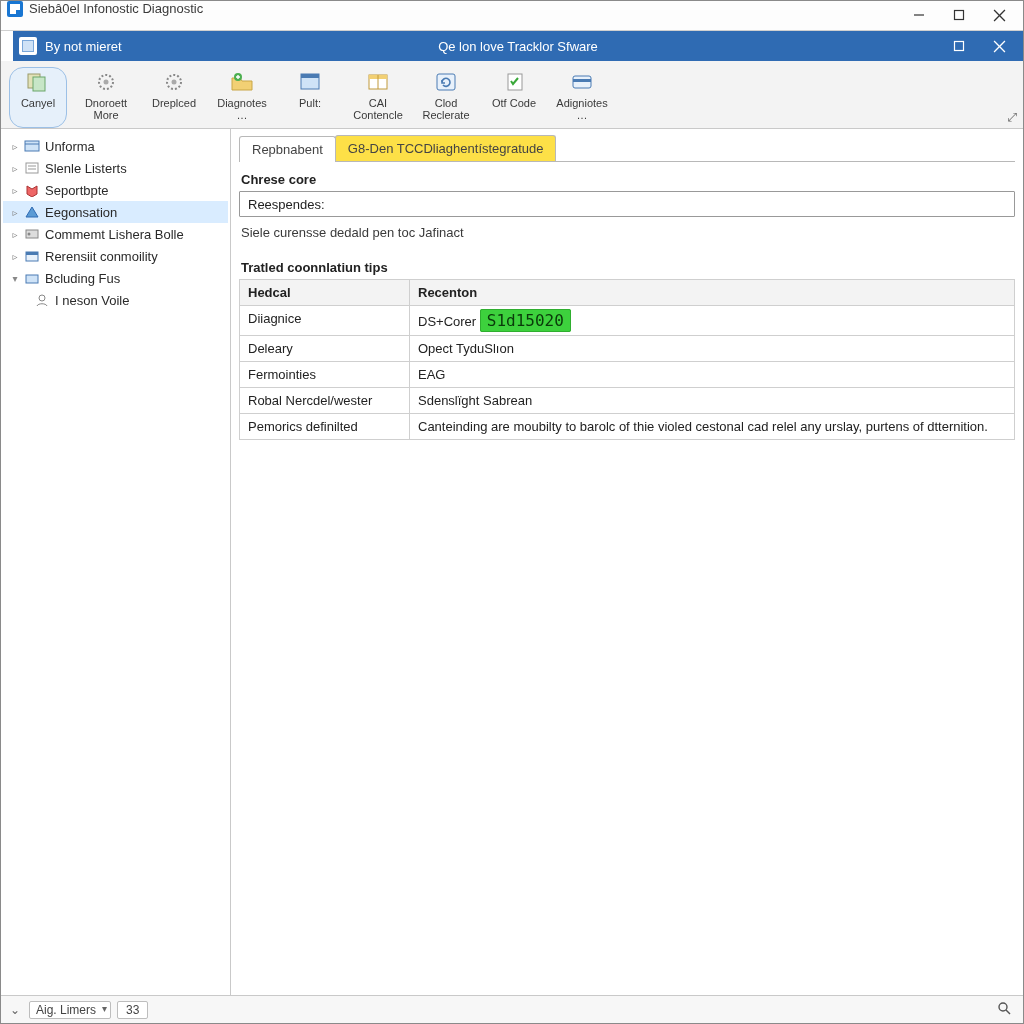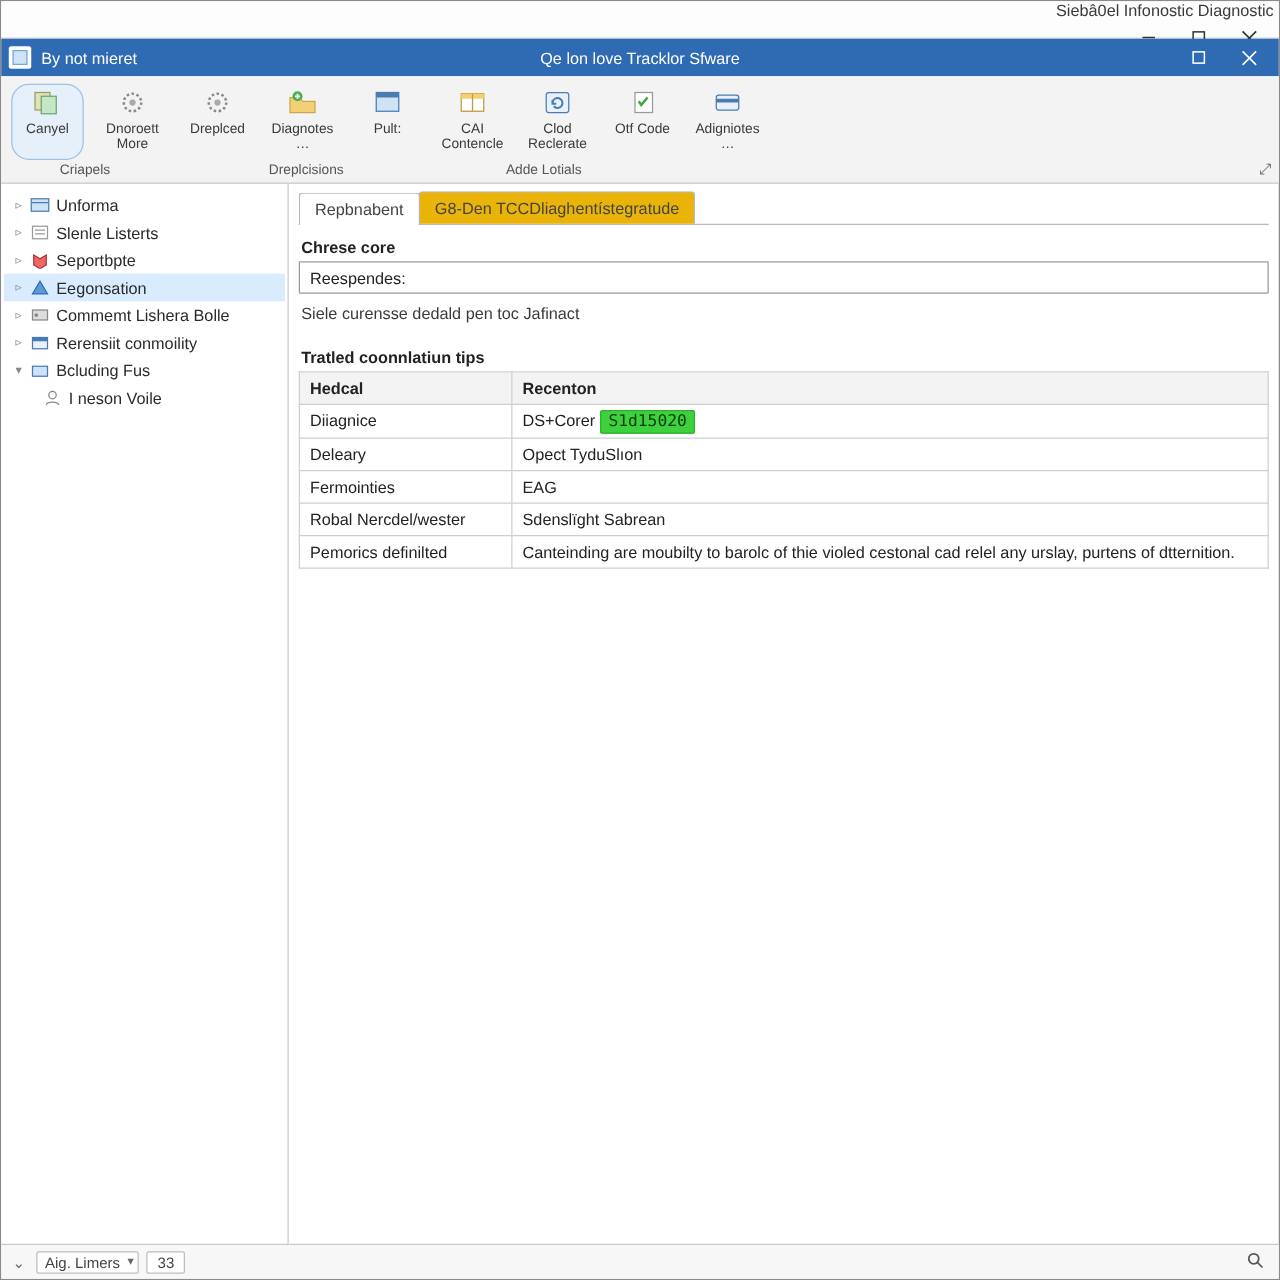--- a/index.html
+++ b/index.html
@@ -1,31 +1,31 @@
 <!DOCTYPE html>
 <html><head>
 <meta charset="utf-8">
 <style>
   * { box-sizing: border-box; margin: 0; padding: 0; }
   html, body { width: 1024px; height: 1024px; font-family: "Segoe UI", Tahoma, sans-serif; font-size: 13px; color: #222; background: #fff; overflow: hidden; }
   .window { width: 1024px; height: 1024px; display: flex; flex-direction: column; border: 1px solid #8a8a8a; }
 
   
-  .outer-titlebar { height: 30px; display: flex; align-items: flex-end; padding: 0 4px 0 6px; border-bottom: 1px solid #d0d0d0; background: #fdfdfd; flex-direction: column; }
+  .outer-titlebar { height: 30px; display: flex; align-items: flex-start; padding: 0 4px 0 6px; border-bottom: 1px solid #d0d0d0; background: #fdfdfd; }
   .outer-titlebar .app-icon { width: 16px; height: 16px; background: #1976d2; border-radius: 2px; margin-right: 6px; position: relative; }
   .outer-titlebar .app-icon::after { content: ""; position: absolute; inset: 3px; background: #fff; clip-path: polygon(0 0, 100% 0, 100% 60%, 60% 60%, 60% 100%, 0 100%); }
   .outer-titlebar .title { font-size: 13px; color: #3a3a3a; }
   .outer-titlebar .spacer { flex: 1; }
   .win-btns { display: flex; }
   .win-btn { width: 40px; height: 28px; display: flex; align-items: center; justify-content: center; font-size: 14px; color: #333; }
   .win-btn svg { width: 12px; height: 12px; stroke: #333; stroke-width: 1.2; fill: none; }
   .win-btn.close svg { width: 13px; height: 13px; }
 
   
-  .inner-titlebar { height: 30px; background: #2f6bb3; color: #fff; display: flex; align-items: center; padding: 0 4px 0 6px; }
+  .inner-titlebar { height: 30px; background: #2f6bb3; color: #fff; display: flex; align-items: center; padding: 0 4px 0 6px; margin-left: 12px; }
   .inner-titlebar .doc-icon { width: 18px; height: 18px; background: #fff; border-radius: 2px; margin-right: 8px; position: relative; }
   .inner-titlebar .doc-icon::after { content: ""; position: absolute; inset: 3px; border: 1px solid #7aa7d9; background: #cfe2f6; }
   .inner-titlebar .subtitle { font-size: 13px; }
   .inner-titlebar .center-label { position: absolute; left: 0; right: 0; text-align: center; pointer-events: none; font-size: 13px; }
   .inner-titlebar .spacer { flex: 1; }
   .inner-titlebar .win-btn svg { stroke: #fff; }
   .inner-titlebar .win-btn { color: #fff; }
 
   
   .ribbon { background: #f3f3f3; border-bottom: 1px solid #c9c9c9; padding: 6px 8px 0 8px; position: relative; }
@@ -47,31 +47,31 @@
   .tree-item { display: flex; align-items: center; height: 22px; padding-left: 6px; font-size: 13px; color: #2a2a2a; }
   .tree-item.child { padding-left: 30px; }
   .tree-item.selected { background: #d9ecff; }
   .tree-caret { width: 12px; text-align: center; color: #888; font-size: 10px; margin-right: 2px; }
   .tree-icon { width: 18px; height: 16px; margin-right: 4px; display: flex; align-items: center; justify-content: center; }
   .tree-icon svg { width: 16px; height: 14px; }
 
   
   .main { flex: 1; display: flex; flex-direction: column; padding: 6px 8px 8px 8px; overflow: auto; }
   .tabs { display: flex; border-bottom: 1px solid #b8b8b8; }
-  .tab { padding: 5px 12px; font-size: 13px; border: 1px solid #b8b8b8; border-bottom: none; background: #eab308; color: #444; margin-right: -1px; border-radius: 3px 3px 0 0; }
+  .tab { padding: 5px 12px; font-size: 13px; border: 1px solid #b8b8b8; border-bottom: none; background: #fde047; color: #444; margin-right: -1px; border-radius: 3px 3px 0 0; }
   .tab.active { background: #fff; font-weight: 400; position: relative; top: 1px; }
   .section-title { font-weight: 600; font-size: 13px; margin: 10px 0 4px 2px; }
   .respond-box { border: 1px solid #999; padding: 4px 8px; height: 26px; display: flex; align-items: center; border-radius: 1px; }
   .status-line { margin: 8px 0 10px 2px; font-size: 13px; color: #3a3a3a; }
 
   table.info { width: 100%; border-collapse: collapse; border: 1px solid #bfbfbf; }
   table.info th, table.info td { border: 1px solid #cfcfcf; padding: 5px 8px; font-size: 13px; text-align: left; vertical-align: top; }
   table.info thead th { background: #f3f3f3; font-weight: 600; }
   table.info td.key { width: 170px; }
-  .code-pill { background: #3dd13d; color: #0a3a0a; padding: 1px 6px; border: 1px solid #2fae2f; border-radius: 2px; font-family: Consolas, monospace; font-size: 13px; }
+  .code-pill { background: #3dd13d; color: #0a3a0a; padding: 1px 6px; border: 1px solid #2fae2f; border-radius: 2px; font-family: Consolas, monospace; font-size: 16px; }
 
   
   .statusbar { height: 28px; border-top: 1px solid #c9c9c9; background: #f7f7f7; display: flex; align-items: center; padding: 0 6px; gap: 6px; font-size: 12px; color: #444; }
   .statusbar .chevron { width: 16px; text-align: center; color: #666; }
   .statusbar .dropdown { border: 1px solid #bdbdbd; background: #fff; padding: 1px 14px 1px 6px; position: relative; border-radius: 2px; }
   .statusbar .dropdown::after { content: "▾"; position: absolute; right: 3px; top: 1px; font-size: 10px; color: #666; }
   .statusbar .num { border: 1px solid #bdbdbd; background: #fff; padding: 1px 8px; border-radius: 2px; }
   .statusbar .search-icon { margin-left: auto; margin-right: 6px; }
 </style>
 </head>
@@ -203,25 +203,20 @@
       <div class="ribbon-item">
         <div class="ribbon-icon">
             <svg viewBox="0 0 26 22">
               <rect x="4" y="5" width="18" height="12" rx="2" fill="#e8f1fb" stroke="#4a7bb3"></rect>
               <rect x="4" y="8" width="18" height="3" fill="#4a7bb3"></rect>
             </svg>
           </div>
         <span>Adigniotes …</span>
       </div>
     </div>
-    <div class="ribbon-grouplabels">
-      <div class="group-label g1">Criapels</div>
-      <div class="group-label g2">Dreplcisions</div>
-      <div class="group-label g3">Adde Lotials</div>
-    </div>
     <div class="expand-arrow">⤢</div>
   </div>
 
   <div class="body">
 
     <div class="tree" id="tree">
         <div class="tree-item">
           <span class="tree-caret">▹</span>
           <span class="tree-icon">
             <svg viewBox="0 0 16 14">

